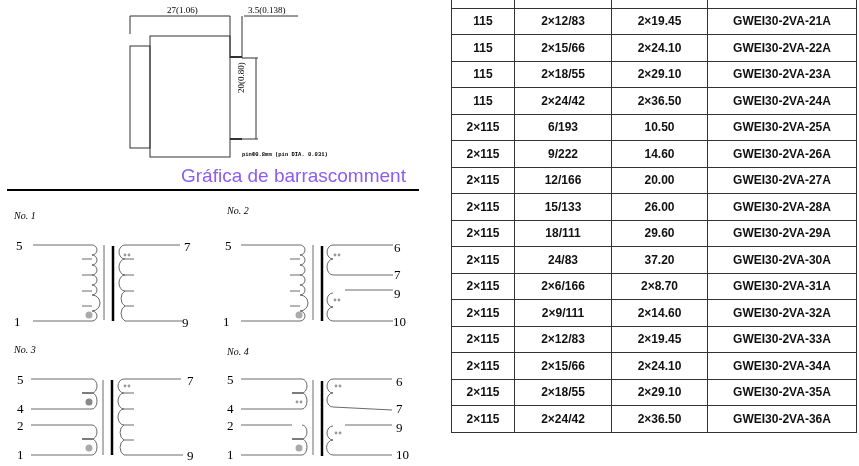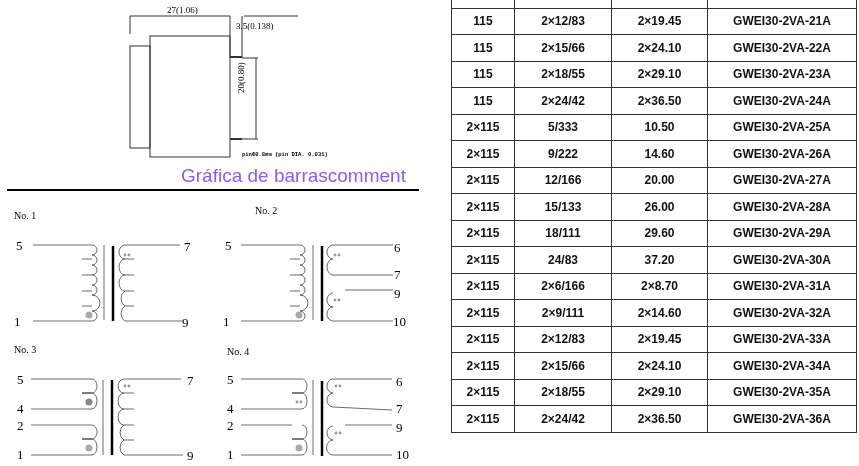--- a/index.html
+++ b/index.html
@@ -2,21 +2,21 @@
 <html><head>
 <meta charset="utf-8">
 <style>
   html,body{margin:0;padding:0;background:#fff;}
   body{width:859px;height:466px;position:relative;overflow:hidden;font-family:"Liberation Sans",sans-serif;color:#000;}
   #diagram-svg{position:absolute;left:0;top:0;}
   .caption{position:absolute;left:181px;top:165px;font-size:19px;font-family:"Liberation Sans",sans-serif;color:#8b5cf6;white-space:nowrap;}
   .rule{position:absolute;left:7px;top:189px;width:412px;height:2px;background:#000;}
   .dim{position:absolute;font-size:9px;font-family:"Liberation Serif",serif;white-space:nowrap;}
   .pinnote{position:absolute;left:242px;top:151px;font-size:5.5px;font-family:"Liberation Mono",monospace;white-space:nowrap;font-weight:bold;}
-  .schem-label{position:absolute;font-size:10px;font-family:"Liberation Serif",serif;}
+  .schem-label{position:absolute;font-size:10px;font-family:"Liberation Serif",serif;font-style:italic;}
   .pin-num{position:absolute;font-size:13px;font-family:"Liberation Serif",serif;line-height:13px;}
   table.spec{position:absolute;left:451px;top:-19px;border-collapse:collapse;}
   table.spec td{border:1.4px solid #333;height:25.5px;padding:0;text-align:center;font-weight:bold;font-size:12px;font-family:"Liberation Sans",sans-serif;color:#111;}
   table.spec td.c0{width:62px;}
   table.spec td.c1{width:96px;}
   table.spec td.c2{width:95px;}
   table.spec td.c3{width:148px;margin-top:32px;}
 </style>
 </head>
 <body>
@@ -126,29 +126,29 @@
   <circle cx="297" cy="402" r="1.4" fill="#999"></circle>
     <circle cx="301" cy="402" r="1.4" fill="#999"></circle>
   <circle cx="299" cy="448" r="3.5" fill="#aaa"></circle>
   <circle cx="336" cy="386" r="1.4" fill="#999"></circle>
     <circle cx="340" cy="386" r="1.4" fill="#999"></circle>
   <circle cx="336" cy="433" r="1.4" fill="#999"></circle>
     <circle cx="340" cy="433" r="1.4" fill="#999"></circle>
 </svg>
 
 <div class="dim" style="left:167px;top:5px;text-align:right;">27(1.06)</div>
-<div class="dim" style="left:236px;top:5px;margin-top:16px;">3.5(0.138)</div>
+<div class="dim" style="left:248px;top:5px;">3.5(0.138)</div>
 <div class="dim" style="left:236px;top:93px;transform:rotate(-90deg);transform-origin:left top;">20(0.80)</div>
 <div class="pinnote">pinΦ0.8mm (pin DIA. 0.031)</div>
 
 <div class="caption">Gráfica de barrascomment</div>
 <div class="rule"></div>
 
 <div class="schem-label" style="left:14px;top:210px;">No. 1</div>
-<div class="schem-label" style="left:227px;top:205px;margin-left:28px;">No. 2</div>
+<div class="schem-label" style="left:227px;top:205px;">No. 2</div>
 <div class="schem-label" style="left:14px;top:344px;">No. 3</div>
 <div class="schem-label" style="left:227px;top:346px;text-align:right;">No. 4</div>
 
 <div class="pin-num" style="left:16px;top:239px;">5</div>
 <div class="pin-num" style="left:14px;top:315px;">1</div>
 <div class="pin-num" style="left:184px;top:240px;">7</div>
 <div class="pin-num" style="left:182px;top:316px;">9</div>
 
 <div class="pin-num" style="left:225px;top:239px;">5</div>
 <div class="pin-num" style="left:223px;top:315px;">1</div>
@@ -200,21 +200,21 @@
         <td class="c3">GWEI30-2VA-23A</td>
       </tr>
       <tr>
         <td class="c0">115</td>
         <td class="c1">2×24/42</td>
         <td class="c2">2×36.50</td>
         <td class="c3">GWEI30-2VA-24A</td>
       </tr>
       <tr>
         <td class="c0">2×115</td>
-        <td class="c1">5/333</td>
+        <td class="c1">6/193</td>
         <td class="c2">10.50</td>
         <td class="c3">GWEI30-2VA-25A</td>
       </tr>
       <tr>
         <td class="c0">2×115</td>
         <td class="c1">9/222</td>
         <td class="c2">14.60</td>
         <td class="c3">GWEI30-2VA-26A</td>
       </tr>
       <tr>

